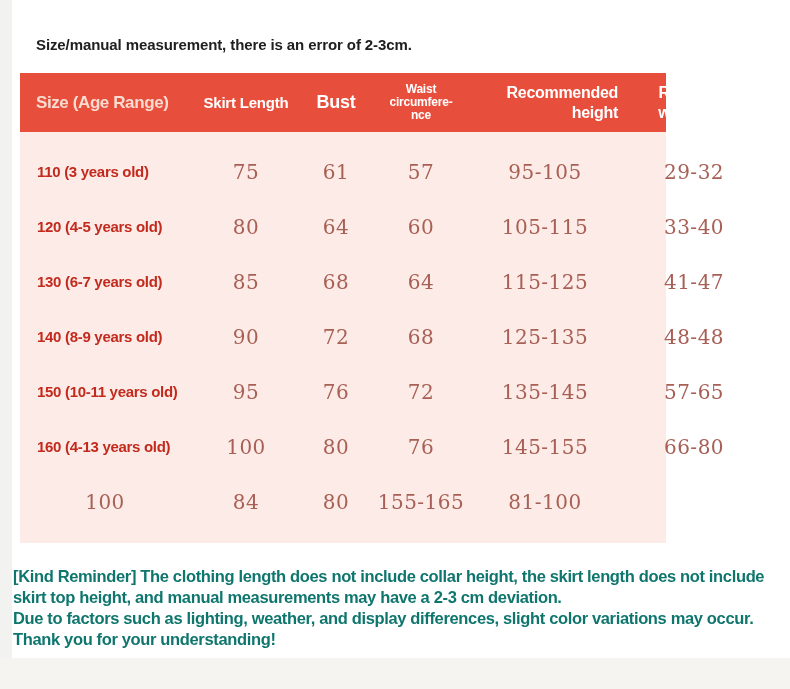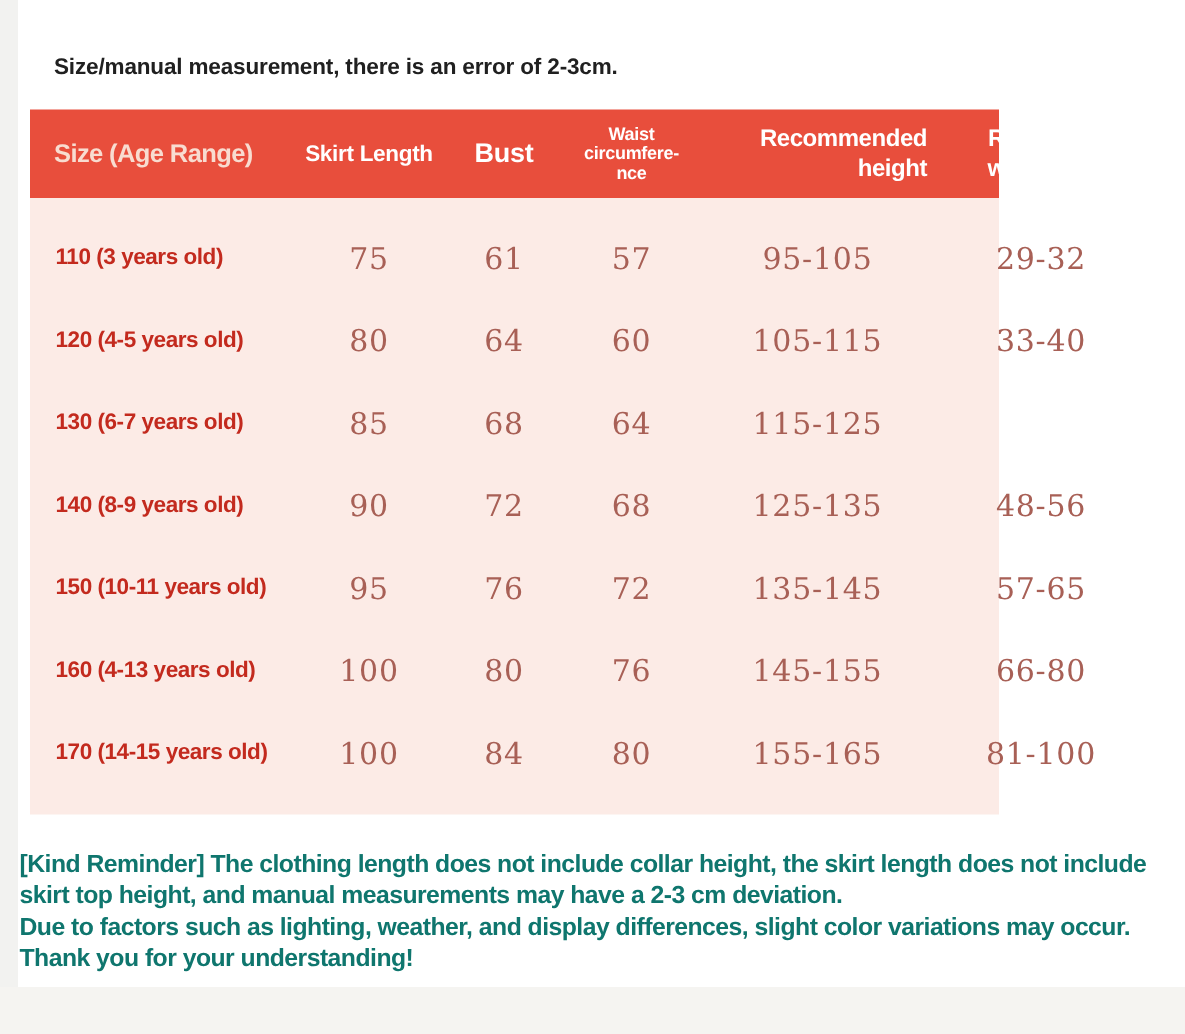--- a/index.html
+++ b/index.html
@@ -123,29 +123,30 @@
     <div class="td-val">105-115</div>
     <div class="td-val">33-40</div>
   </div>
 
   <div class="tr">
     <div class="td-size">130 (6-7 years old)</div>
     <div class="td-val">85</div>
     <div class="td-val">68</div>
     <div class="td-val">64</div>
     <div class="td-val">115-125</div>
+    <div class="td-val">41-47</div>
   </div>
 
   <div class="tr">
     <div class="td-size">140 (8-9 years old)</div>
     <div class="td-val">90</div>
     <div class="td-val">72</div>
     <div class="td-val">68</div>
     <div class="td-val">125-135</div>
-    <div class="td-val">48-56</div>
+    <div class="td-val">48-48</div>
   </div>
 
   <div class="tr">
     <div class="td-size">150 (10-11 years old)</div>
     <div class="td-val">95</div>
     <div class="td-val">76</div>
     <div class="td-val">72</div>
     <div class="td-val">135-145</div>
     <div class="td-val">57-65</div>
   </div>
@@ -153,21 +154,20 @@
   <div class="tr">
     <div class="td-size">160 (4-13 years old)</div>
     <div class="td-val">100</div>
     <div class="td-val">80</div>
     <div class="td-val">76</div>
     <div class="td-val">145-155</div>
     <div class="td-val">66-80</div>
   </div>
 
   <div class="tr">
-    <div class="td-size">170 (14-15 years old)</div>
     <div class="td-val">100</div>
     <div class="td-val">84</div>
     <div class="td-val">80</div>
     <div class="td-val">155-165</div>
     <div class="td-val">81-100</div>
   </div>
 </div>
 
   </div>
 

